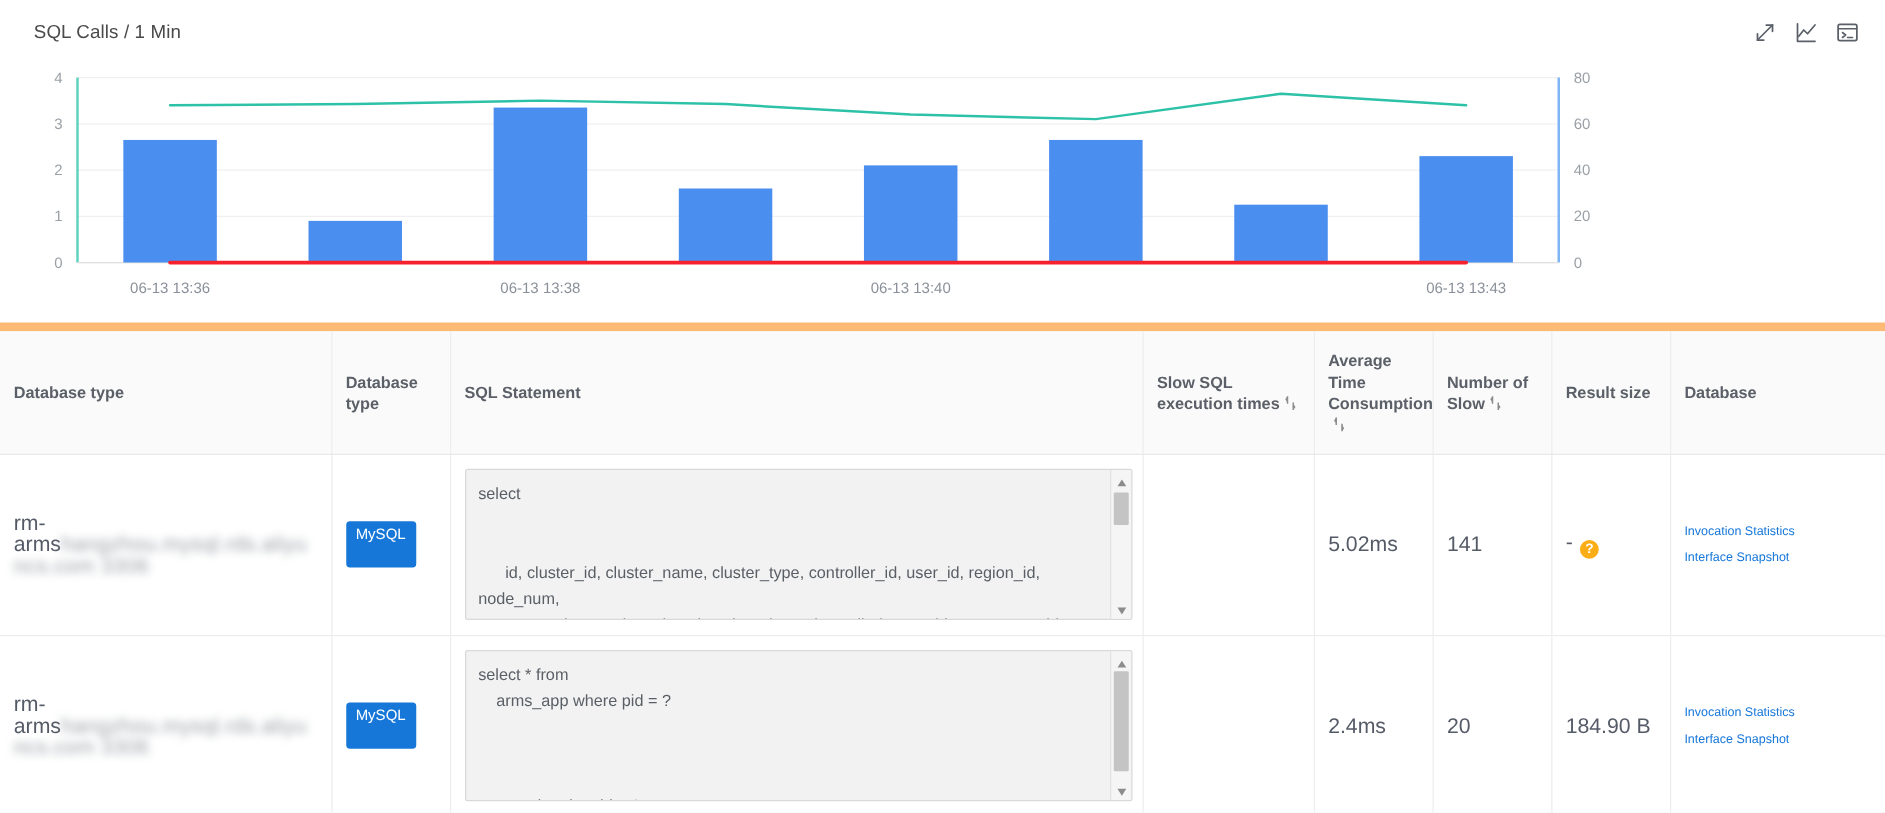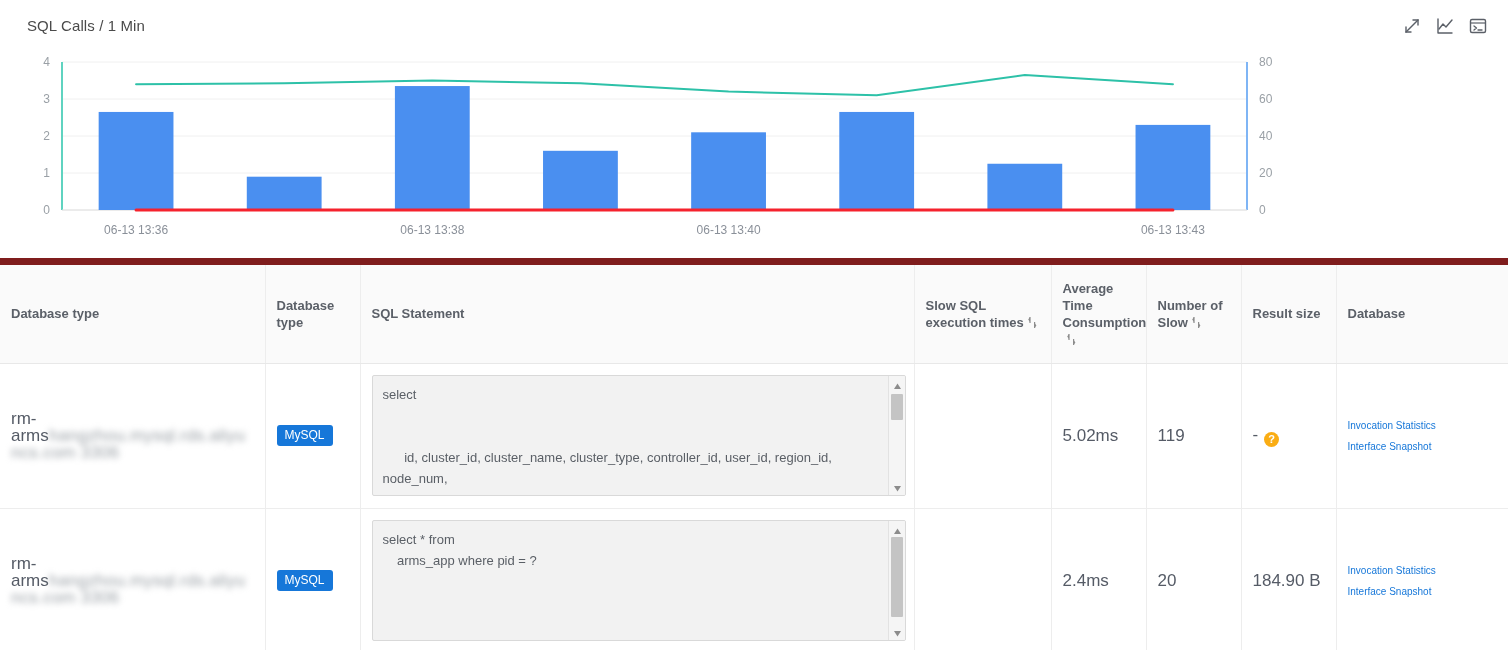--- a/index.html
+++ b/index.html
@@ -3,21 +3,21 @@
 <meta charset="utf-8">
 <style>
   * { box-sizing: border-box; }
   html, body {
     margin: 0; padding: 0;
     width: 1508px; height: 650px;
     background: #f0f2f5;
     font-family: "Liberation Sans", sans-serif;
     overflow: hidden;
   }
-  #app { position: relative; width: 1508px; height: 618px; background:#7f1d1d; }
+  #app { position: relative; width: 1508px; height: 618px; background:#fdba74; }
 
   
   .chart-panel {
     position: absolute; left: 0; top: 0; width: 1508px; height: 258px;
     background: #ffffff;
   }
   .chart-header {
     position: absolute; left: 0; top: 0; width: 100%; height: 54px;
   }
   .chart-title {
@@ -79,21 +79,21 @@
     color: #9aa0a6;
     filter: blur(3.2px);
     -webkit-filter: blur(3.2px);
     user-select: none;
     letter-spacing: .2px;
   }
   .tag-mysql {
     display: inline-block;
     background: #1677d9; color: #ffffff;
     font-size: 12px; line-height: 18px;
-    padding: 1px 8px 2px; border-radius: 3px;
+    padding: 1px 8px 18px; border-radius: 3px;
   }
 
   .sql-box {
     position: relative;
     width: 534px; height: 121px;
     background: #f2f2f2;
     border: 1px solid #d9d9d9;
     border-radius: 2px;
     overflow: hidden;
   }
@@ -288,21 +288,21 @@
                     </svg></span>
                   <span class="arrow-dn"><svg viewBox="0 0 11 11" width="11" height="11">
                       <polygon points="5.5,8.5 9,3 2,3" fill="#8c8c8c"></polygon>
                     </svg></span>
                   <div class="sql-thumb" style="top: 18px; height: 26px;"></div>
                 </div>
               </div>
             </td>
             <td><span class="metric"></span></td>
             <td><span class="metric">5.02ms</span></td>
-            <td><span class="metric">119</span></td>
+            <td><span class="metric">141</span></td>
             <td><span class="metric">-</span><span class="help-badge">?</span></td>
             <td class="actions-cell">
               <a class="act-link">Invocation Statistics</a>
               <a class="act-link">Interface Snapshot</a>
             </td>
           </tr>
           <tr>
             <td>
               <div class="dbname"><span>rm-</span><br><span>arms</span><span class="blurred">hangzhou.mysql.rds.aliyuncs.com 3306</span></div>
             </td>

